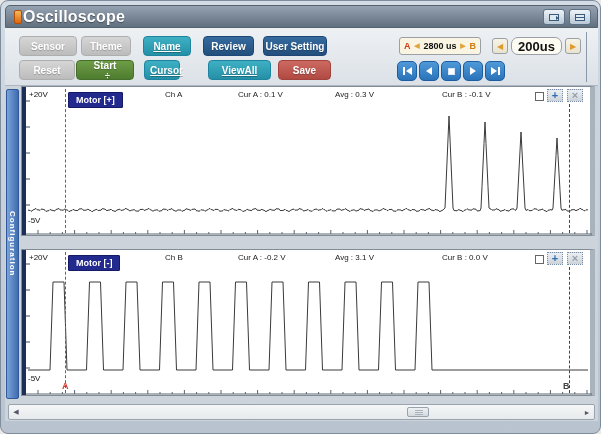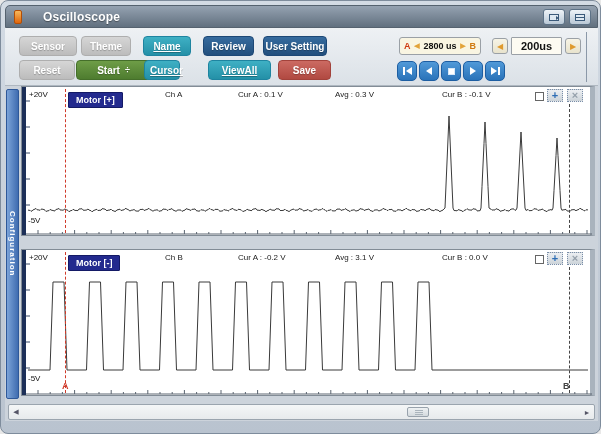--- a/index.html
+++ b/index.html
@@ -12,21 +12,21 @@
   
   .titlebar{
     position:absolute; left:4px; top:4px; width:593px; height:23px;
     background:linear-gradient(#95a2b1,#61707f);
     border:1px solid #55626f; border-radius:5px 5px 0 0;
     display:flex; align-items:center;
   }
   .app-icon{ width:8px; height:14px; margin-left:8px;
     background:linear-gradient(#f8b85c,#df650c);
     border:1px solid #b24e06; border-radius:2px; }
-  .title-text{ color:#fff; font-size:12px; font-weight:bold; margin-left:21px; letter-spacing:.2px;
+  .title-text{ color:#fff; font-size:16px; font-weight:bold; margin-left:1px; letter-spacing:.2px;
     text-shadow:0 1px 1px rgba(0,0,0,.4); }
   .win-btns{ position:absolute; right:6px; top:3px; display:flex; gap:4px; }
   .win-btn{ width:22px; height:16px; border:1px solid #5d7287; border-radius:3px;
     background:linear-gradient(#eef3f8,#b9c8d6); display:flex; align-items:center; justify-content:center; cursor:pointer;}
   .g-popout{ width:10px; height:7px; border:1px solid #3b5a7a; position:relative; background:#dfe9f2;}
   .g-popout:after{ content:""; position:absolute; right:-1px; top:1px; width:0; height:0;
     border-top:2px solid transparent; border-bottom:2px solid transparent; border-left:3px solid #3b5a7a;}
   .g-shade{ width:10px; height:7px; border:1px solid #3b5a7a; background:
     linear-gradient(#dfe9f2 0 2px,#3b5a7a 2px 3px,#dfe9f2 3px 7px);}
   
@@ -54,22 +54,22 @@
   .range-box .ra{ color:#cf3a12; } .range-box .rb{ color:#d07a10; }
   .range-box .arr{ color:#e2a33a; font-size:7px; cursor:pointer;}
   .range-box .val{ color:#111; }
   .tb-arrow{
     position:absolute; top:10px; width:16px; height:16px;
     background:linear-gradient(#f7f4e6,#e8e3cd); border:1px solid #9aa0a6; border-radius:3px;
     color:#df9a2e; font-size:8px; display:flex; align-items:center; justify-content:center; cursor:pointer;
   }
   .tb-val{
     position:absolute; left:506px; top:9px; width:51px; height:18px;
-    background:#fdfbf2; border:1px solid #9aa0a6; border-radius:1px;
-    font-size:11px; font-weight:bold; color:#111; display:flex; align-items:center; justify-content:center;
+    background:#fdfbf2; border:1px solid #9aa0a6; border-radius:7px;
+    font-size:13px; font-weight:bold; color:#111; display:flex; align-items:center; justify-content:center;
   }
   .tb-divider{ position:absolute; left:581px; top:4px; width:1px; height:50px; background:#8b98a8; }
   .pb{
     position:absolute; top:33px; width:20px; height:20px; border-radius:5px;
     background:linear-gradient(#5099d8,#2a73b9); border:1px solid #1d5ea2;
     display:flex; align-items:center; justify-content:center; gap:1px; cursor:pointer;
   }
   .pb .trl{ width:0;height:0;border-top:4px solid transparent;border-bottom:4px solid transparent;border-right:6px solid #fff;}
   .pb .trr{ width:0;height:0;border-top:4px solid transparent;border-bottom:4px solid transparent;border-left:6px solid #fff;}
   .pb .bar{ width:2px; height:8px; background:#fff;}
@@ -138,21 +138,21 @@
   </div>
 
   <div class="toolbar">
     <div class="tbtn b-gray" style="left:14px;top:8px;width:58px;">Sensor</div>
     <div class="tbtn b-gray" style="left:76px;top:8px;width:50px;">Theme</div>
     <div class="tbtn b-teal" style="left:138px;top:8px;width:48px;">Name</div>
     <div class="tbtn b-navy" style="left:198px;top:8px;width:51px;">Review</div>
     <div class="tbtn b-navy" style="left:258px;top:8px;width:64px;">User Setting</div>
 
     <div class="tbtn b-gray" style="left:14px;top:32px;width:56px;">Reset</div>
-    <div class="tbtn b-green" style="left:71px;top:32px;width:75px;">
+    <div class="tbtn b-green" style="left:71px;top:32px;width:58px;flex-direction:column;">
       <span>Start</span>
       <span class="spin">÷</span>
     </div>
     <div class="tbtn b-teal" style="left:139px;top:32px;width:36px;padding-left:9px;">Cursor</div>
     <div class="tbtn b-teal" style="left:203px;top:32px;width:63px;">ViewAll</div>
     <div class="tbtn b-red" style="left:273px;top:32px;width:53px;">Save</div>
 
     <div class="range-box">
       <span class="ra">A</span>
       <span class="arr">◀</span>

